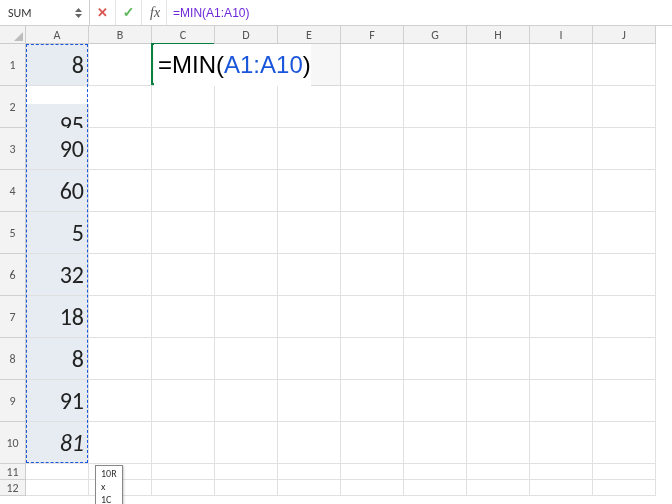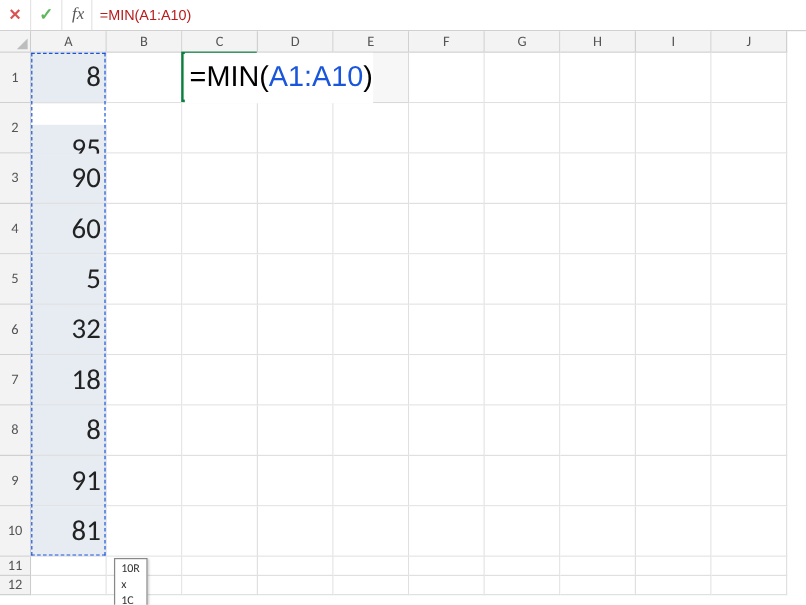--- a/index.html
+++ b/index.html
@@ -66,21 +66,21 @@
     border-left: 1px solid #e4e4e4;
     padding-left: 6px;
   }
   .formula-input {
     font-size: 12px;
     font-family: Arial, sans-serif;
     width: 100%;
     border: none;
     outline: none;
     background: transparent;
-    color: #b91c1c;
+    color: #6d28d9;
   }
   
   .sheet {
     position: relative;
     width: 672px;
   }
   .corner {
     position: absolute;
     left: 0; top: 0;
     width: 26px; height: 18px;
@@ -178,20 +178,31 @@
     font-size: 10px;
     padding: 1px 5px;
     color: #333;
     box-shadow: 1px 1px 2px rgba(0,0,0,0.2);
   }
 </style>
 </head>
 <body>
 
 <div class="formula-bar">
+  <div class="name-box">
+    <span class="name-box-text">SUM</span>
+    <span class="spinner">
+      <svg width="9" height="6">
+          <polygon points="4.5,1 8,5 1,5" fill="#666"></polygon>
+        </svg>
+      <svg width="9" height="6">
+          <polygon points="1,1 8,1 4.5,5" fill="#666"></polygon>
+        </svg>
+    </span>
+  </div>
   <div class="fbar-btn cancel">
     <span style="font-size:13px;font-weight:bold;">✕</span>
   </div>
   <div class="fbar-btn enter">
     <span style="font-size:14px;font-weight:bold;">✓</span>
   </div>
   <span class="fx-label">fx</span>
   <div class="formula-input-wrap">
     <input class="formula-input" value="=MIN(A1:A10)" style="">
   </div>
@@ -309,21 +320,21 @@
       <div class="cell selected-range" style="left: 0px; top: 336px; width: 63px; height: 42px;">91</div>
       <div class="cell" style="left: 63px; top: 336px; width: 63px; height: 42px;"></div>
       <div class="cell" style="left: 126px; top: 336px; width: 63px; height: 42px;"></div>
       <div class="cell" style="left: 189px; top: 336px; width: 63px; height: 42px;"></div>
       <div class="cell" style="left: 252px; top: 336px; width: 63px; height: 42px;"></div>
       <div class="cell" style="left: 315px; top: 336px; width: 63px; height: 42px;"></div>
       <div class="cell" style="left: 378px; top: 336px; width: 63px; height: 42px;"></div>
       <div class="cell" style="left: 441px; top: 336px; width: 63px; height: 42px;"></div>
       <div class="cell" style="left: 504px; top: 336px; width: 63px; height: 42px;"></div>
       <div class="cell" style="left: 567px; top: 336px; width: 63px; height: 42px;"></div>
-      <div class="cell selected-range" style="left: 0px; top: 378px; width: 63px; height: 42px;">81</div>
+      <div class="cell selected-range" style="left: 0px; top: 378px; width: 63px; height: 42px; font-style: italic;">81</div>
       <div class="cell" style="left: 63px; top: 378px; width: 63px; height: 42px;"></div>
       <div class="cell" style="left: 126px; top: 378px; width: 63px; height: 42px;"></div>
       <div class="cell" style="left: 189px; top: 378px; width: 63px; height: 42px;"></div>
       <div class="cell" style="left: 252px; top: 378px; width: 63px; height: 42px;"></div>
       <div class="cell" style="left: 315px; top: 378px; width: 63px; height: 42px;"></div>
       <div class="cell" style="left: 378px; top: 378px; width: 63px; height: 42px;"></div>
       <div class="cell" style="left: 441px; top: 378px; width: 63px; height: 42px;"></div>
       <div class="cell" style="left: 504px; top: 378px; width: 63px; height: 42px;"></div>
       <div class="cell" style="left: 567px; top: 378px; width: 63px; height: 42px;"></div>
       <div class="cell" style="left: 0px; top: 420px; width: 63px; height: 16px; font-size: 11px;"></div>

